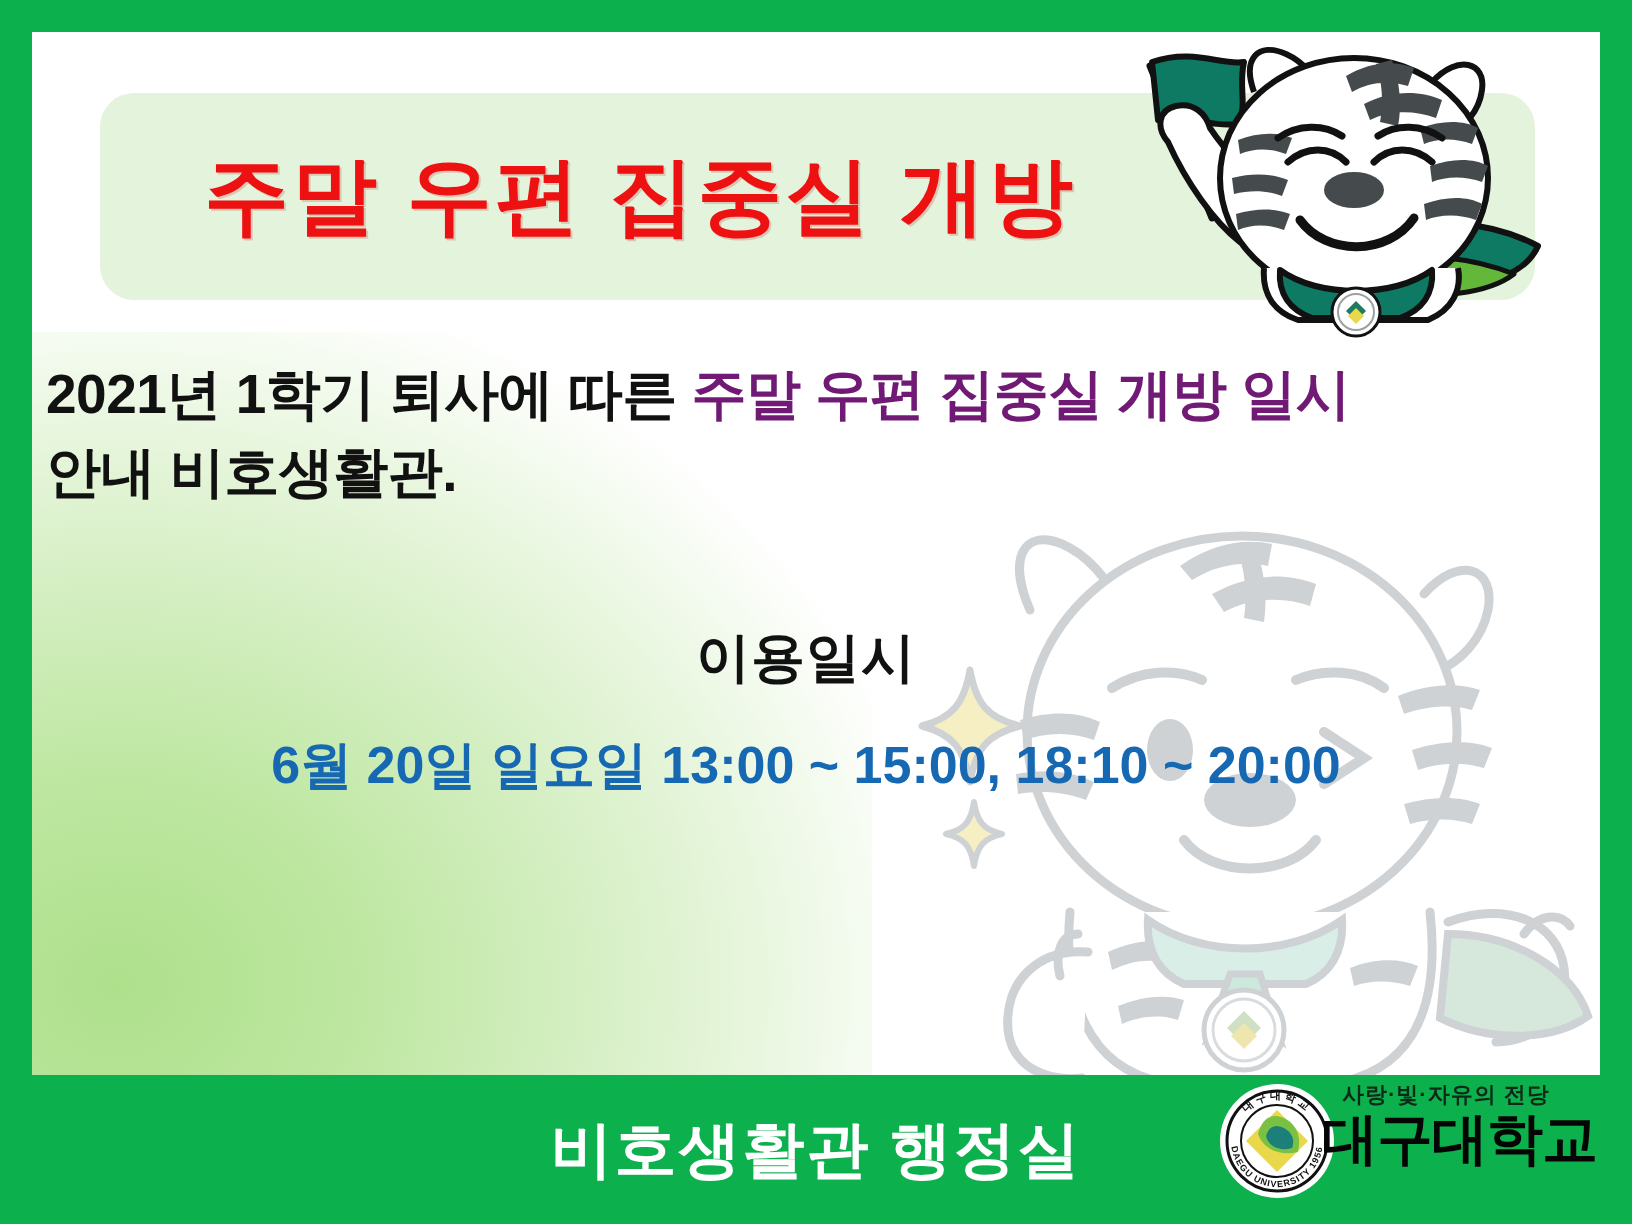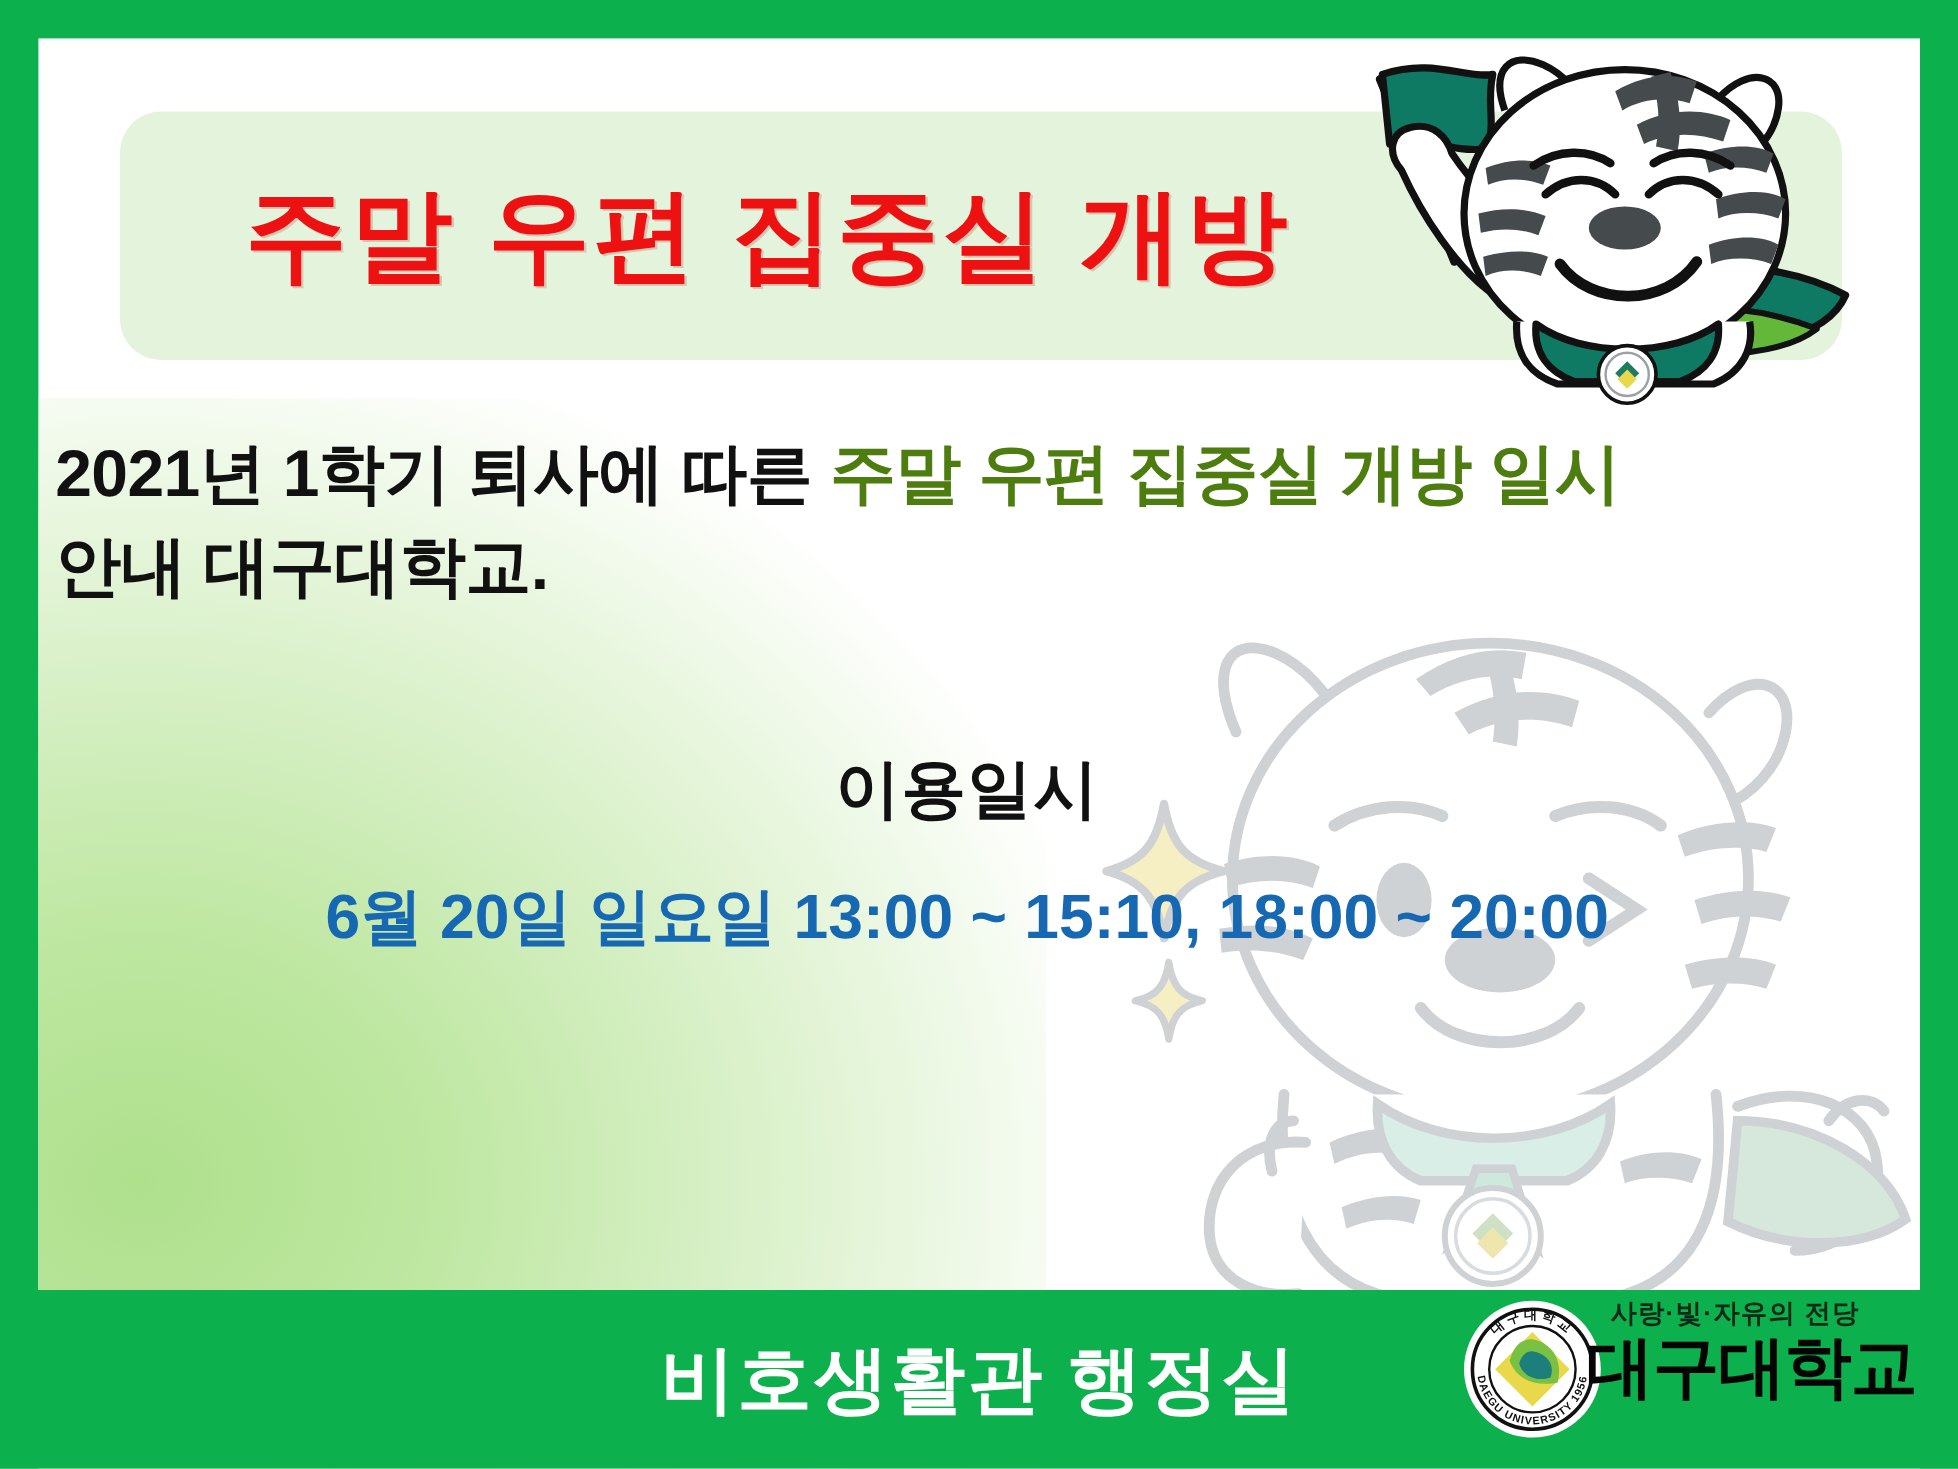--- a/index.html
+++ b/index.html
@@ -80,21 +80,21 @@
     position: absolute;
     left: 14px;
     top: 323px;
     width: 1520px;
     font-size: 55px;
     font-weight: bold;
     color: #111111;
     line-height: 1.42;
     letter-spacing: -0.5px;
   }
-  .body-block .accent { color: #4d7c0f; }
+  .body-block .accent { color: #701a75; }
 
   
   .sched-head {
     position: absolute;
     left: 14px;
     top: 590px;
     width: 1520px;
     text-align: center;
     font-size: 54px;
     font-weight: bold;
@@ -332,26 +332,26 @@
           <path d="M-10 -1 L0 -11 L10 -1 L0 9 Z" fill="#1f7a63"></path>
           <path d="M-8 4 L0 -4 L8 4 L0 12 Z" fill="#e8d84a"></path>
         </g>
       </svg>
     </div>
 
     <div class="body-block">
       <div>
         <span>2021년 1학기 퇴사에 따른 </span><span class="accent">주말 우편 집중실 개방 일시</span>
       </div>
-      <div>안내 대구대학교.</div>
+      <div>안내 비호생활관.</div>
     </div>
 
     <div class="sched-head">이용일시</div>
     <div class="sched-lines">
-      <div>6월 20일 일요일 13:00 ~ 15:10, 18:00 ~ 20:00</div>
+      <div>6월 20일 일요일 13:00 ~ 15:00, 18:10 ~ 20:00</div>
     </div>
 
   </div>
 
   <div class="footer"></div>
   <div class="footer-title">비호생활관 행정실</div>
 
   <div class="logo">
     <div class="logo-emblem">
       <svg viewBox="0 0 118 118" width="118" height="118" aria-hidden="true">

